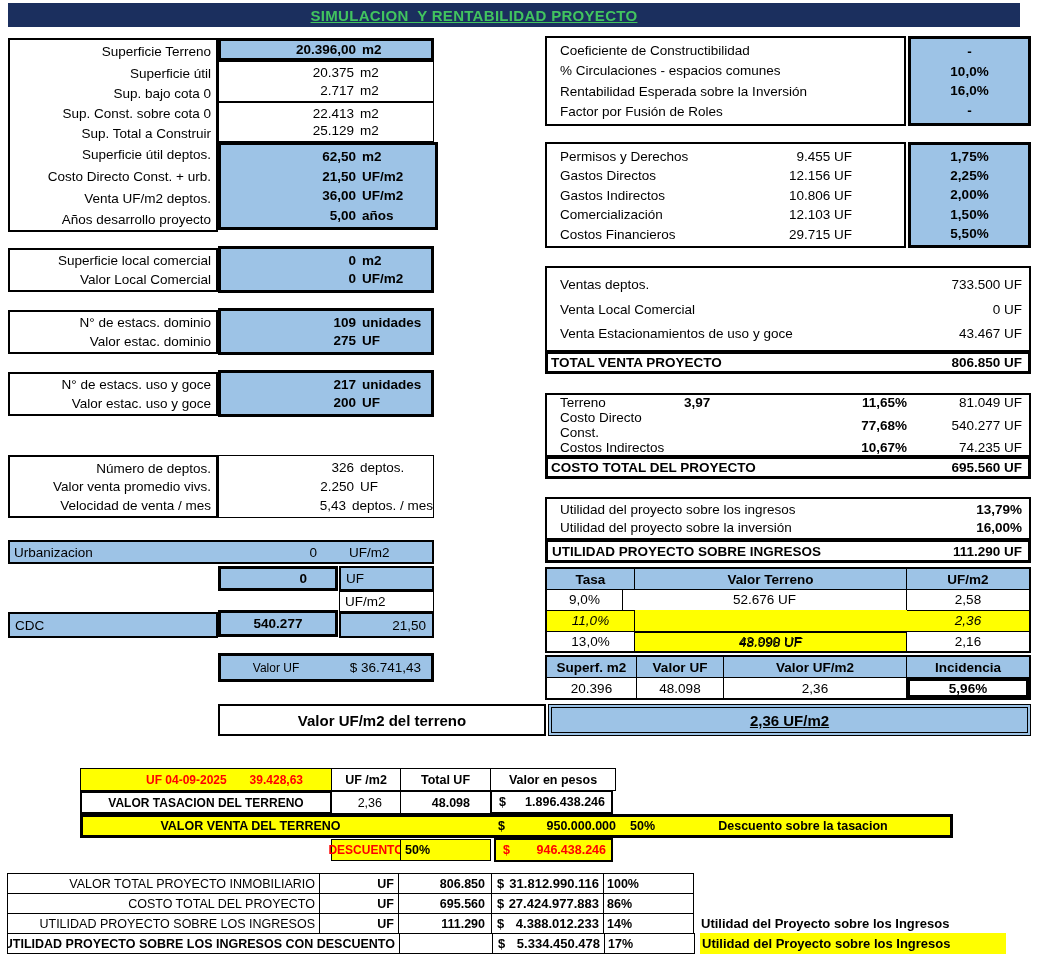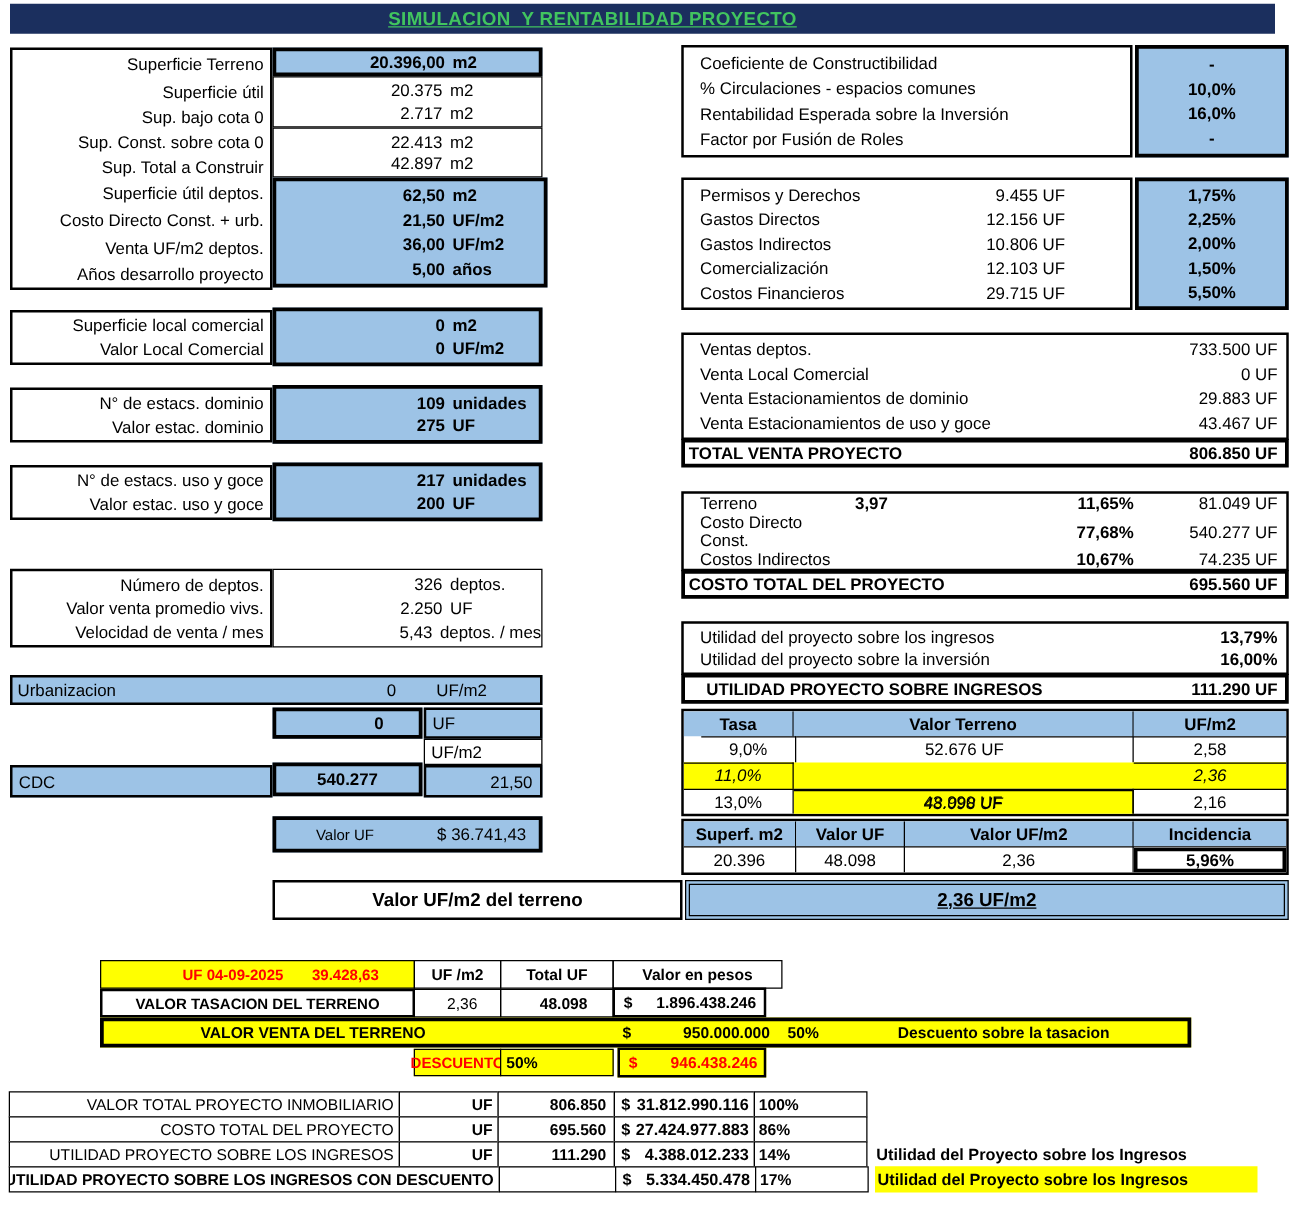--- a/index.html
+++ b/index.html
@@ -79,21 +79,21 @@
         <span class="vnum">2.717</span>
         <span class="vunit">m2</span>
       </div>
   </div>
   <div class="abs col b1" style="left:218px;top:102px;width:216px;height:40px;">
     <div class="vrow">
         <span class="vnum">22.413</span>
         <span class="vunit">m2</span>
       </div>
     <div class="vrow">
-        <span class="vnum">42.897</span>
+        <span class="vnum">25.129</span>
         <span class="vunit">m2</span>
       </div>
   </div>
   <div class="abs col blue b3 bold" style="left:218px;top:142px;width:220px;height:88px;">
     <div class="vrow">
         <span class="vnum">62,50</span>
         <span class="vunit">m2</span>
       </div>
     <div class="vrow">
         <span class="vnum">21,50</span>
@@ -258,24 +258,20 @@
   <div class="abs col b2" style="left:545px;top:266px;width:486px;height:86px;">
     <div class="flex">
       <span class="rlbl" style="flex:1;">Ventas deptos.</span>
       <span style="text-align:right;padding-right:7px;">733.500 UF</span>
     </div>
     <div class="flex">
       <span class="rlbl" style="flex:1;">Venta Local Comercial</span>
       <span style="text-align:right;padding-right:7px;">0 UF</span>
     </div>
     <div class="flex">
-      <span class="rlbl" style="flex:1;">Venta Estacionamientos de dominio</span>
-      <span style="text-align:right;padding-right:7px;">29.883 UF</span>
-    </div>
-    <div class="flex">
       <span class="rlbl" style="flex:1;">Venta Estacionamientos de uso y goce</span>
       <span style="text-align:right;padding-right:7px;">43.467 UF</span>
     </div>
   </div>
   <div class="abs flex b3 bold" style="left:545px;top:351px;width:486px;height:23px;">
     <span style="flex:1;padding-left:3px;">TOTAL VENTA PROYECTO</span>
     <span style="padding-right:6px;">806.850 UF</span>
   </div>
 
   <div class="abs col b2" style="left:545px;top:393px;width:486px;height:64px;">
@@ -307,32 +303,32 @@
     <div class="flex">
       <span class="rlbl" style="flex:1;">Utilidad del proyecto sobre los ingresos</span>
       <span class="bold" style="padding-right:7px;">13,79%</span>
     </div>
     <div class="flex">
       <span class="rlbl" style="flex:1;">Utilidad del proyecto sobre la inversión</span>
       <span class="bold" style="padding-right:7px;">16,00%</span>
     </div>
   </div>
   <div class="abs flex b3 bold" style="left:545px;top:539px;width:486px;height:24px;">
-    <span style="flex:1;padding-left:17px;">UTILIDAD PROYECTO SOBRE INGRESOS</span>
+    <span style="flex:1;padding-left:4px;">UTILIDAD PROYECTO SOBRE INGRESOS</span>
     <span style="padding-right:6px;">111.290 UF</span>
   </div>
 
   <div class="abs stack b2" style="left:545px;top:567px;width:486px;height:86px;">
     <div class="trow thead" style="height:21px;">
       <div class="tc" style="width:88px;">Tasa</div>
       <div class="tc" style="flex:1;">Valor Terreno</div>
       <div class="tc" style="width:122px;">UF/m2</div>
     </div>
     <div class="trow" style="height:21px;">
-      <div class="tc" style="width:76px;margin-left:14px;">9,0%</div>
+      <div class="tc" style="width:76px;">9,0%</div>
       <div class="tc" style="flex:1;">52.676 UF</div>
       <div class="tc" style="width:122px;">2,58</div>
     </div>
     <div class="trow yellow" style="height:21px;font-style:italic;">
       <div class="tc yellow" style="width:88px;">11,0%</div>
       <div class="tc yellow" style="flex:1;margin-top:44px;">48.098 UF</div>
       <div class="tc yellow" style="width:122px;">2,36</div>
     </div>
     <div class="trow" style="height:21px;">
       <div class="tc" style="width:88px;">13,0%</div>
@@ -359,21 +355,21 @@
   <div class="abs flex yellow b1 red bold f12" style="left:80px;top:768px;width:252px;height:23px;justify-content:space-between;padding:0 28px 0 65px;">
     <span>UF 04-09-2025</span>
     <span>39.428,63</span>
   </div>
   <div class="abs flex b1 bold center f125" style="left:331px;top:768px;width:70px;height:23px;">
       <span>UF /m2</span>
     </div>
   <div class="abs flex b1 bold center f125" style="left:400px;top:768px;width:91px;height:23px;">
       <span>Total UF</span>
     </div>
-  <div class="abs flex b1 bold center f125" style="left:490px;top:768px;width:136px;height:23px;">
+  <div class="abs flex b1 bold center f125" style="left:490px;top:768px;width:126px;height:23px;">
       <span>Valor en pesos</span>
     </div>
 
   <div class="abs flex b2 bold center f12" style="left:80px;top:791px;width:252px;height:23px;">
       <span>VALOR TASACION DEL TERRENO</span>
     </div>
   <div class="abs flex b1 right f125" style="left:331px;top:791px;width:70px;height:23px;padding-right:18px;">
       <span>2,36</span>
     </div>
   <div class="abs flex b1 bold right f125" style="left:400px;top:791px;width:91px;height:23px;padding-right:20px;">

